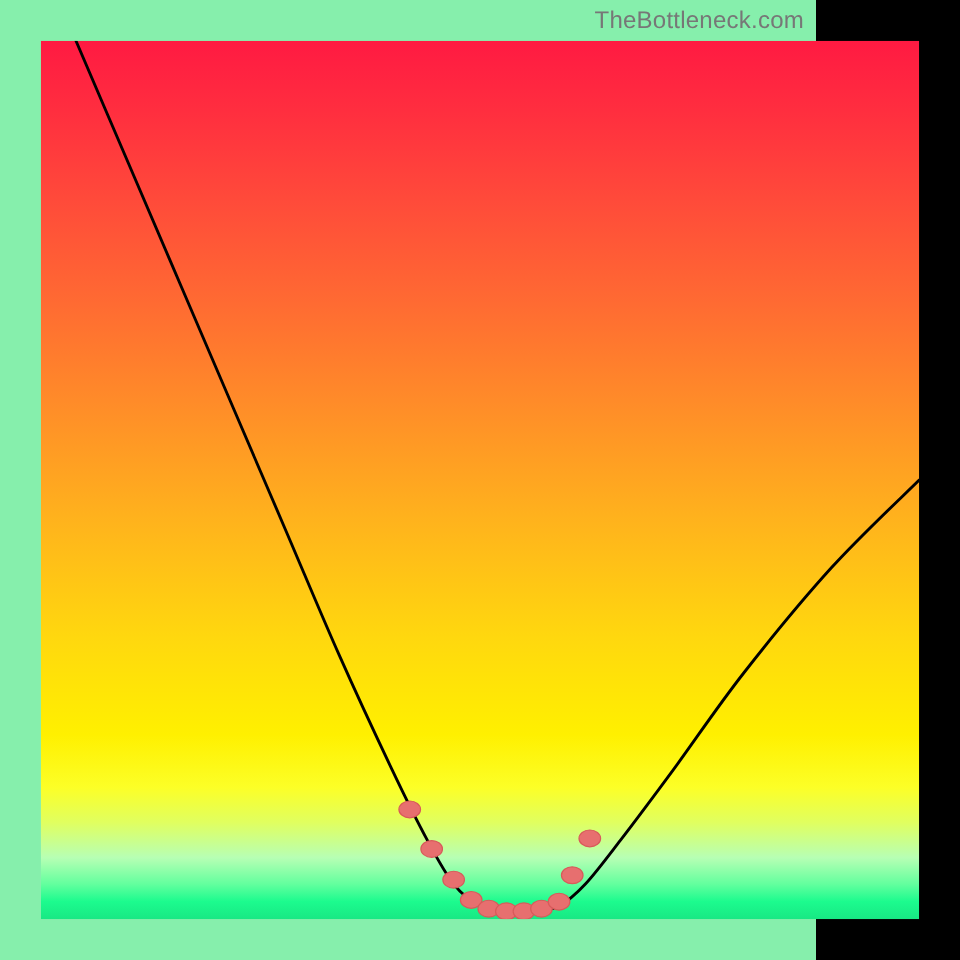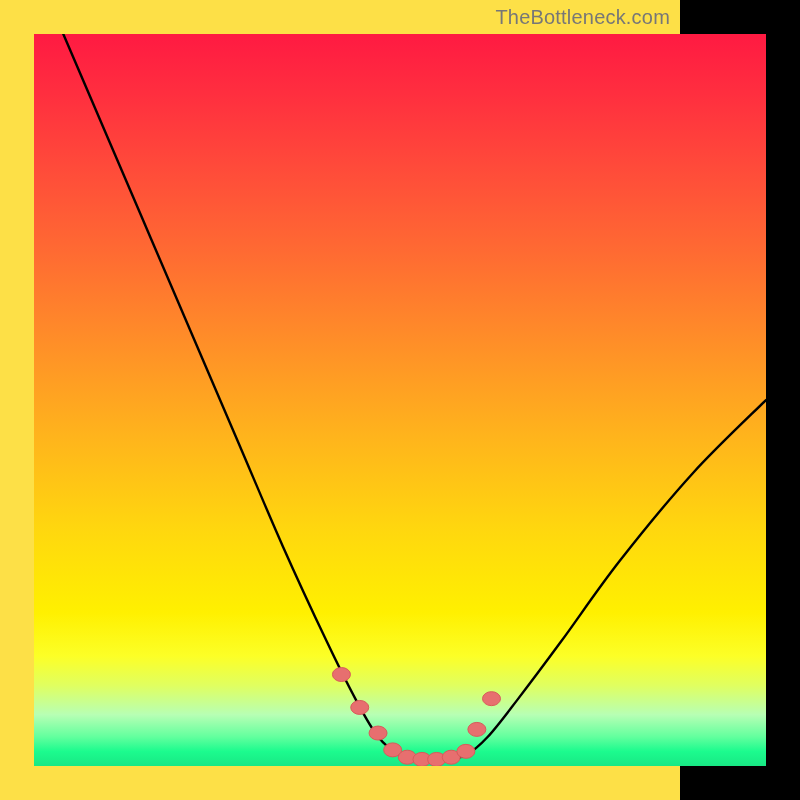--- a/index.html
+++ b/index.html
@@ -10,21 +10,21 @@
     background: #000;
     overflow: hidden;
     font-family: Arial, Helvetica, sans-serif;
   }
   .frame {
     position: absolute;
     top: 0;
     left: 0;
     width: 680px;
     height: 800px;
-    background: #fde047;
+    background: #86efac;
   }
   .plot-area {
     position: absolute;
     left: 34px;
     top: 34px;
     width: 732px;
     height: 732px;
     overflow: hidden;
   }
   .gradient {

